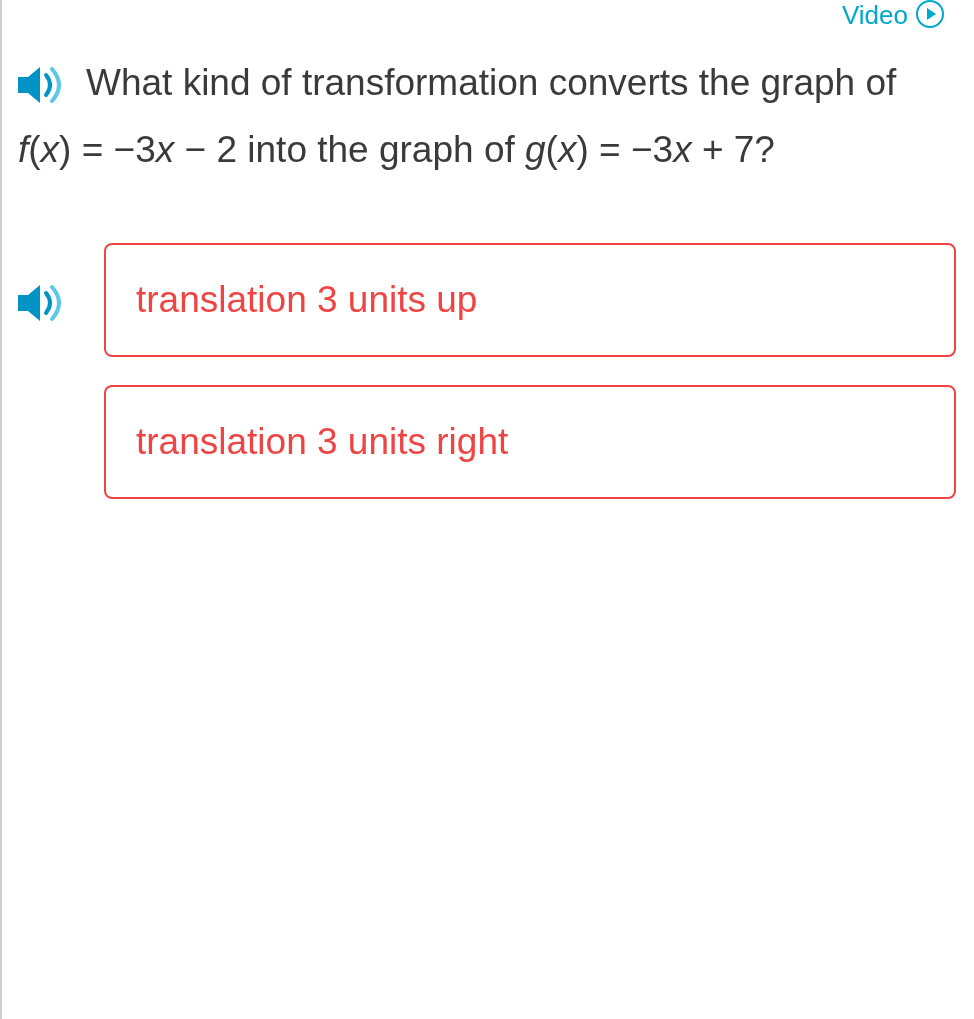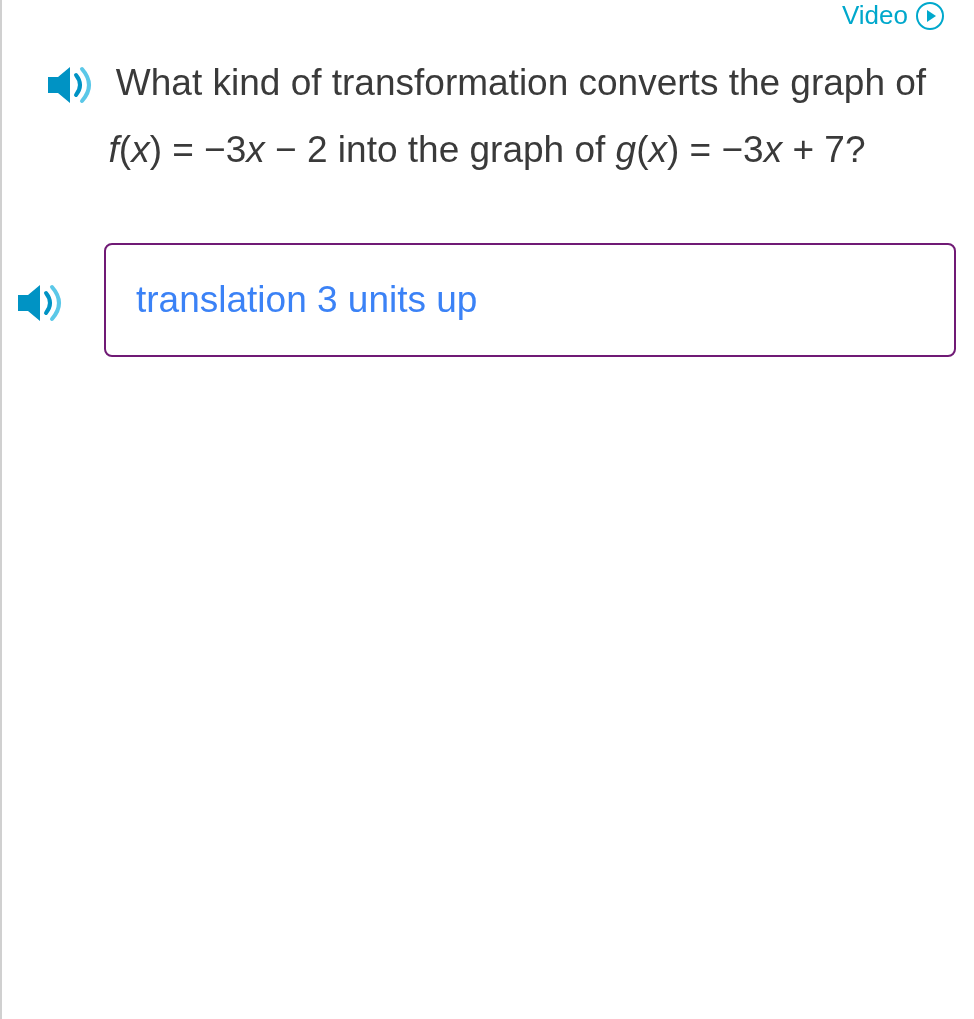--- a/index.html
+++ b/index.html
@@ -13,21 +13,21 @@
     width: 974px;
     height: 1019px;
     position: relative;
     padding: 0;
   }
   .top-bar {
     position: absolute;
     top: 0;
     right: 30px;
     display: flex;
-    align-items: center;
+    align-items: flex-start;
     gap: 8px;
   }
   .video-link {
     color: #00a8cc;
     font-size: 26px;
     font-weight: 400;
     cursor: pointer;
   }
   .video-play-icon {
     width: 28px;
@@ -49,21 +49,20 @@
     margin-left: 2px;
   }
   .question-container {
     padding: 50px 18px 0 18px;
   }
   .question-text {
     font-size: 37px;
     color: #3a3a3a;
     line-height: 1.8;
     font-weight: 400;
-    text-align: center;
   }
   .speaker-icon-question {
     display: inline-flex;
     align-items: center;
     vertical-align: middle;
     margin-right: 12px;
     cursor: pointer;
   }
   .italic {
     font-style: italic;
@@ -81,25 +80,25 @@
   }
   .options-list {
     flex: 1;
     display: flex;
     flex-direction: column;
     gap: 28px;
     padding-right: 18px;
   }
   .option-button {
     background: #ffffff;
-    border: 2px solid #701a75;
+    border: 2px solid #ef4444;
     border-radius: 8px;
     padding: 34px 30px;
     font-size: 37px;
-    color: #3b82f6;
+    color: #ef4444;
     text-align: left;
     cursor: pointer;
     font-family: inherit;
     width: 100%;
   }
   .speaker-svg {
     width: 56px;
     height: 40px;
   }
   .left-border {
@@ -136,14 +135,15 @@
 <div class="options-container">
   <span class="speaker-icon-options">
     <svg class="speaker-svg" viewBox="0 0 56 40">
       <path d="M 0 12 L 10 12 L 22 2 L 22 38 L 10 28 L 0 28 Z" fill="#0093c4"></path>
       <path d="M 28 10 Q 36 20 28 30" stroke="#0093c4" stroke-width="4" fill="none" stroke-linecap="round"></path>
       <path d="M 34 4 Q 48 20 34 36" stroke="#5bc8e8" stroke-width="4" fill="none" stroke-linecap="round"></path>
     </svg>
   </span>
   <div class="options-list">
     <button class="option-button">translation 3 units up</button>
+    <button class="option-button">translation 3 units right</button>
   </div>
 </div>
 
 </body></html>

